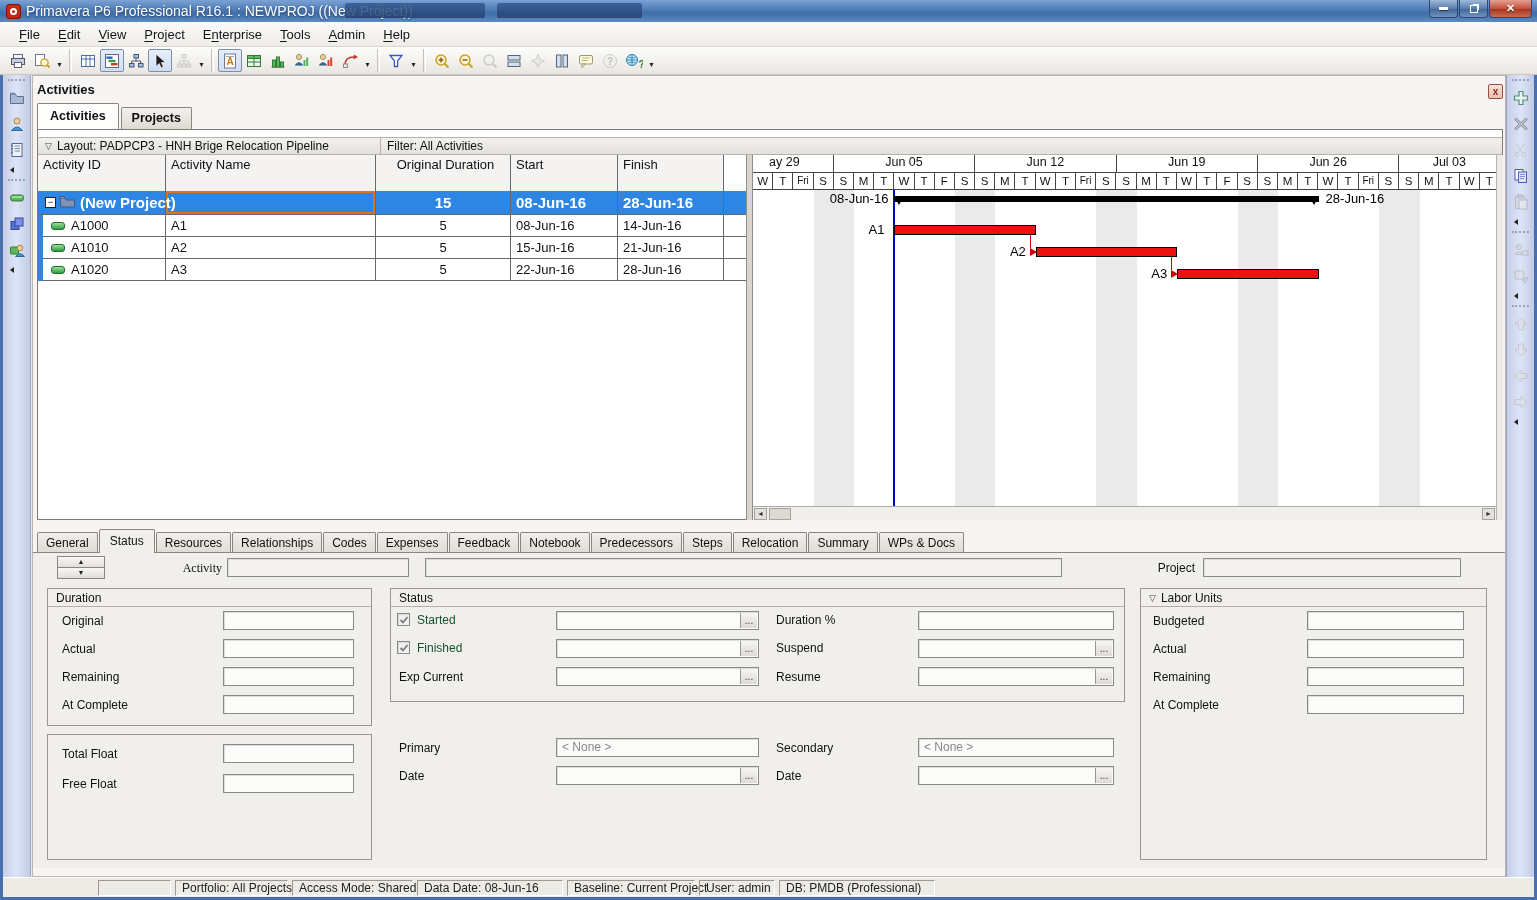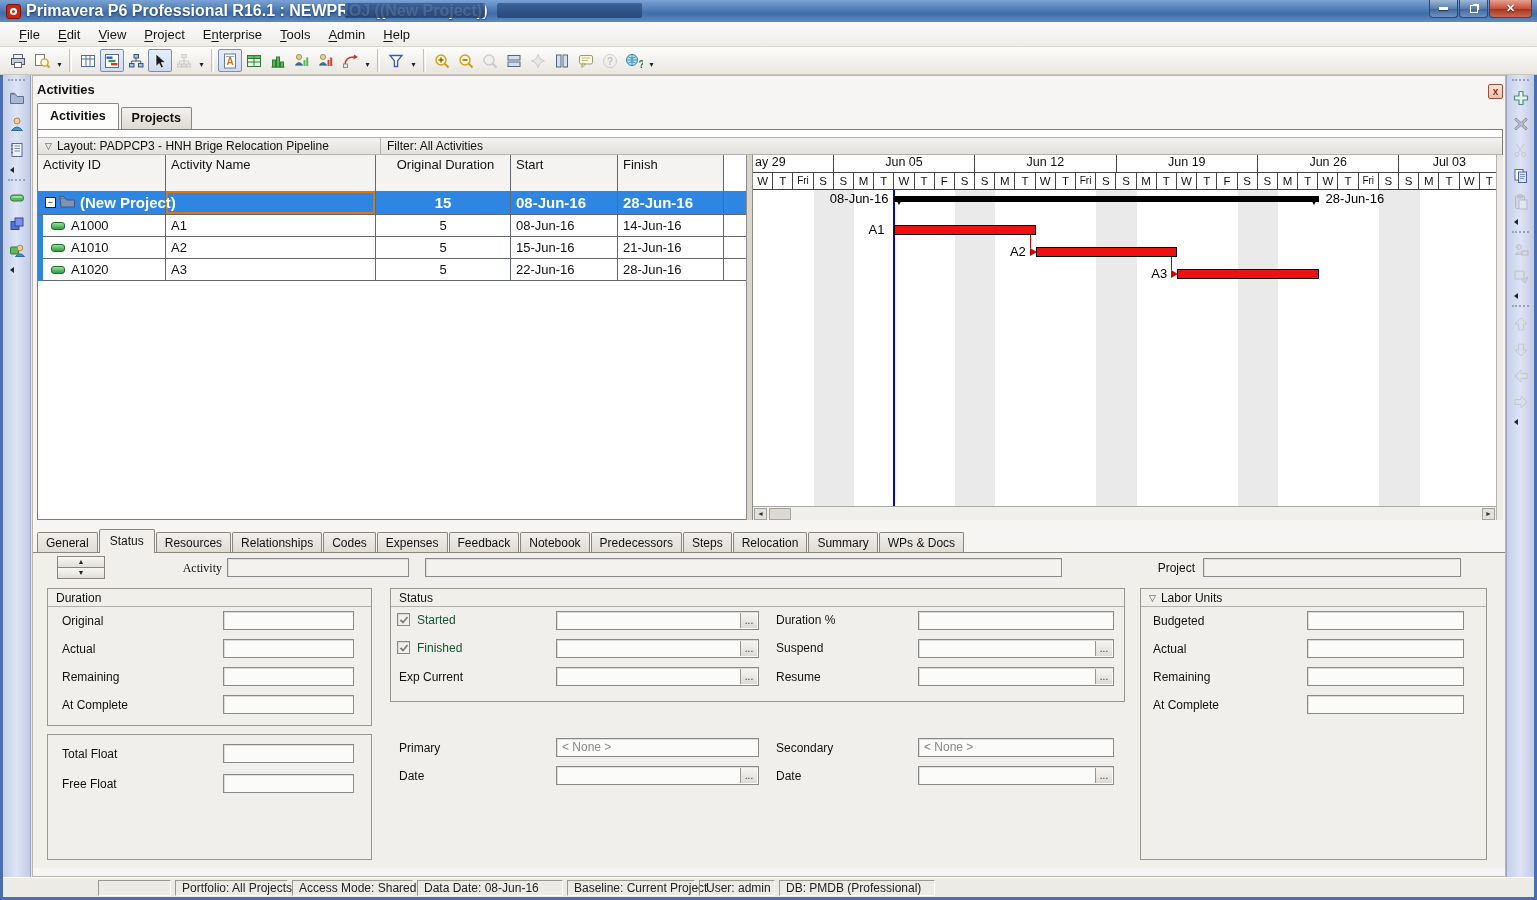--- a/index.html
+++ b/index.html
@@ -2,21 +2,21 @@
 <html><head>
 <meta charset="utf-8">
 <style>
   html,body{margin:0;padding:0;background:#555;font-family:"Liberation Sans",sans-serif;}
   *{box-sizing:border-box;}
   .window{position:relative;width:1537px;height:900px;background:#eceae6;overflow:hidden;font-size:12px;color:#111;}
   
   .titlebar{position:absolute;left:0;top:0;width:1537px;height:22px;background:linear-gradient(#7ba2d4 0%,#5280ba 40%,#416da8 60%,#5d8ac0 100%);display:flex;align-items:center;padding:0 4px;}
   .app-icon{width:15px;height:15px;border-radius:3px;background:#c62818;border:1px solid #7c1208;margin:0 5px 0 2px;display:flex;align-items:center;justify-content:center;}
   .app-icon span{width:7px;height:7px;border:2px solid #fff;border-radius:50%;}
-  .title-text{color:#fff;font-size:16px;text-shadow:0 1px 2px #1d3a66;white-space:nowrap;font-weight:bold;}
+  .title-text{color:#fff;font-size:14px;text-shadow:0 1px 2px #1d3a66;white-space:nowrap;}
   .ghost{position:absolute;top:3px;height:15px;background:linear-gradient(#355a92,#24416e);border-radius:2px;opacity:.85;}
   .win-controls{position:absolute;right:5px;top:0;display:flex;}
   .win-btn{width:29px;height:18px;border:1px solid #2c4a77;border-top:none;border-radius:0 0 4px 4px;background:linear-gradient(#9fb8d8,#587fae 50%,#46689a 55%,#6d93c2);display:flex;align-items:center;justify-content:center;margin-left:1px;}
   .win-btn.close{width:43px;background:linear-gradient(#e8a092,#c4523c 50%,#a83category 55%,#c86a54);background:linear-gradient(#e8a092,#c4523c 50%,#a8361e 55%,#c86a54);}
   .glyph-min{width:9px;height:3px;background:#fff;box-shadow:0 1px 1px #234;}
   .glyph-restore{width:8px;height:8px;border:1px solid #fff;box-shadow:2px -2px 0 -1px #fff;background:transparent;}
   .glyph-close{color:#fff;font-size:11px;font-weight:bold;text-shadow:0 1px 1px #401008;line-height:1;}
   
   .menubar{position:absolute;left:0;top:22px;width:1537px;height:25px;background:linear-gradient(#fbfaf9,#efedea);border-bottom:1px solid #d7d4cf;display:flex;align-items:center;padding-left:10px;}
   .menu-item{padding:3px 9px;font-size:13px;color:#151515;}
@@ -519,21 +519,21 @@
           <div class="g-cell" style="width: 210px;">A3</div>
           <div class="g-cell ctr" style="width: 135px;">5</div>
           <div class="g-cell" style="width: 107px;">22-Jun-16</div>
           <div class="g-cell" style="width: 106px;">28-Jun-16</div>
         </div>
         <div class="blue-strip" style="top: 24px; height: 66px;"></div>
       </div>
     <div class="splitter"></div>
     <div class="gantt" id="gantt">
       <div class="g-weeks" id="gweeks">
-          <div class="g-week" style="width: 80.8px; text-align: left; padding-left: 2px;">ay 29</div>
+          <div class="g-week" style="width: 80.8px; text-align: left; padding-left: 16px;">ay 29</div>
           <div class="g-week" style="width: 141.4px;">Jun 05</div>
           <div class="g-week" style="width: 141.4px;">Jun 12</div>
           <div class="g-week" style="width: 141.4px;">Jun 19</div>
           <div class="g-week" style="width: 141.4px;">Jun 26</div>
           <div class="g-week" style="width: 101px;">Jul 03</div>
         </div>
       <div class="g-days" id="gdays">
           <div class="g-day" style="width: 20.2px;">W</div>
           <div class="g-day" style="width: 20.2px;">T</div>
           <div class="g-day" style="width: 20.2px; font-size: 10px;">Fri</div>

